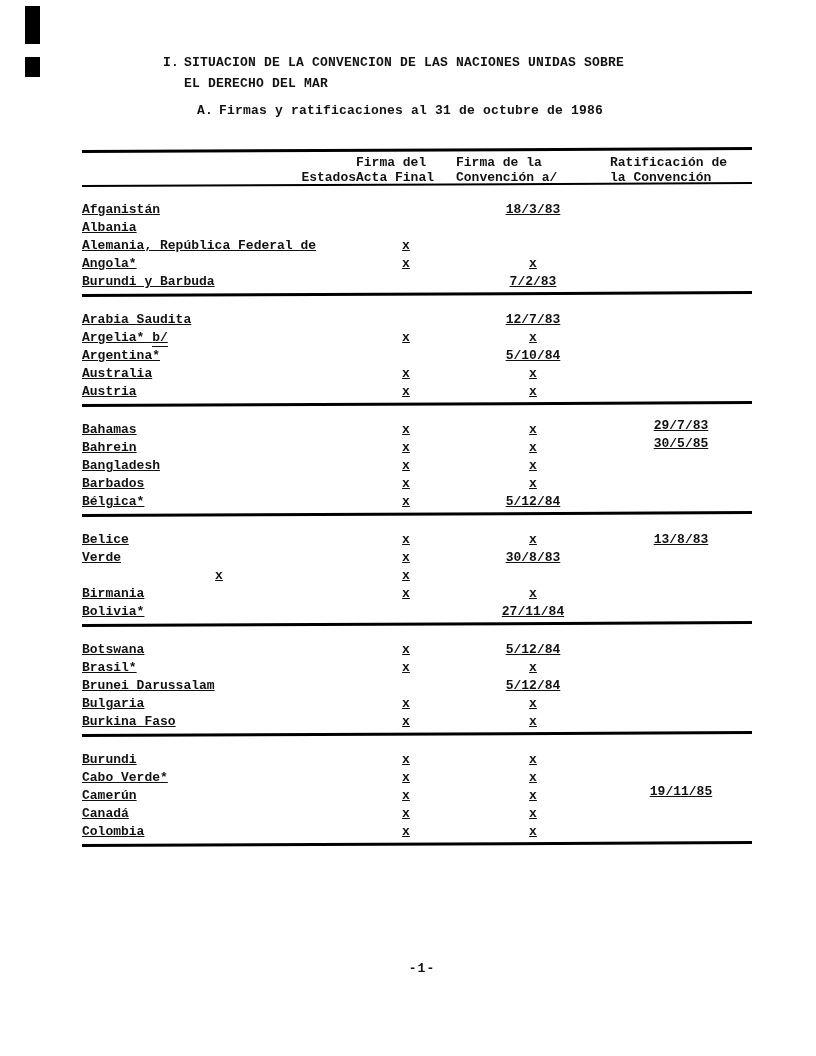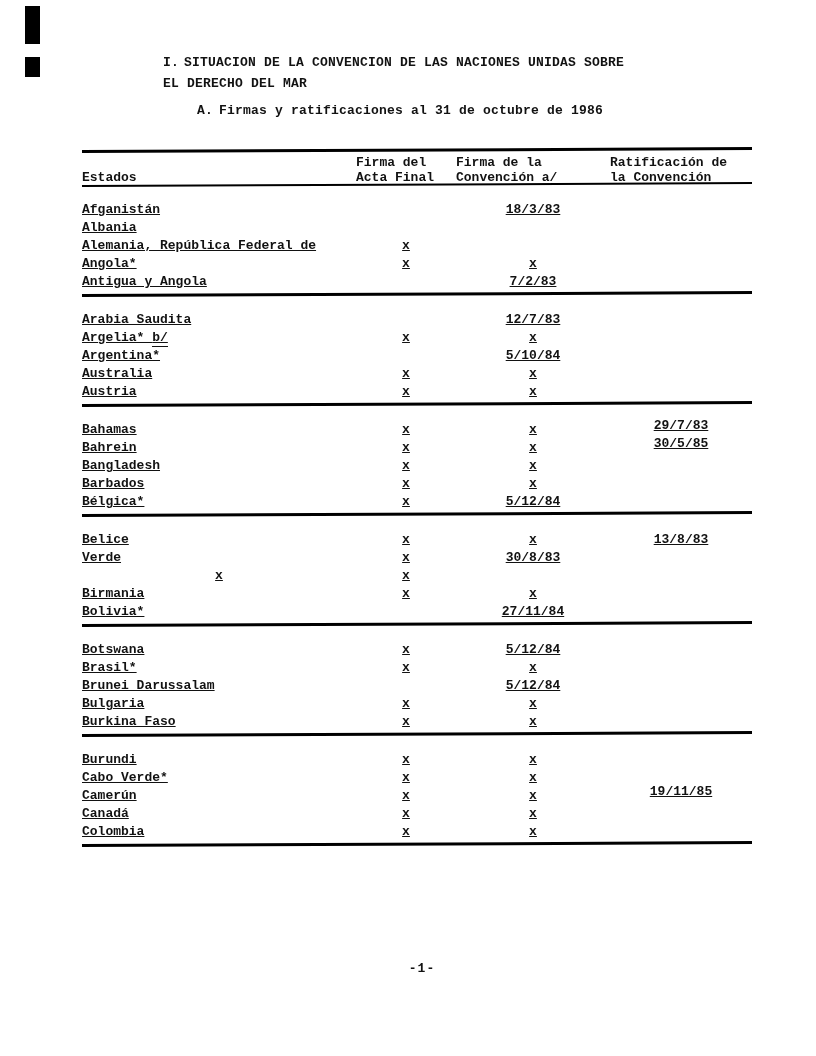--- a/index.html
+++ b/index.html
@@ -14,33 +14,33 @@
   .page { position:relative; width:816px; height:1056px; overflow:hidden; background:#fff; }
 
   
   .artifact-a { position:absolute; left:25px; top:6px;  width:15px; height:38px; background:#000; }
   .artifact-b { position:absolute; left:25px; top:57px; width:15px; height:20px; background:#000; }
 
   
   .heading { position:absolute; left:163px; top:52px; line-height:21px; letter-spacing:0.2px; }
   .heading .hrow { display:flex; }
   .h-label { width:21px; flex:0 0 21px; }
-  .h-cont  { }
+  .h-cont  { margin-left:21px; }
 
   .subheading { position:absolute; left:197px; top:103px; display:flex; line-height:16px; letter-spacing:0.2px; }
   .s-label { width:22px; flex:0 0 22px; }
   .s-text  { text-decoration-thickness:1.5px; text-underline-offset:3px; }
 
   
   .table { position:absolute; left:82px; top:150px; width:670px; }
   .rule  { height:3px; background:#000; transform:rotate(-0.25deg); transform-origin:0 50%; }
 
   .thead { display:grid; grid-template-columns:274px 100px 154px 142px; padding-top:2px; }
   .thead .hc { text-align:left; line-height:15px; }
-  .thead .hc.first { text-align:left; display:flex; flex-direction:column; justify-content:flex-end; }
+  .thead .hc.first { text-align:right; display:flex; flex-direction:column; justify-content:flex-end; }
 
   .group { padding:14px 0 3px;text-decoration:underline; }
   .trow  { display:grid; grid-template-columns:274px 100px 154px 142px; height:18px; line-height:18px; }
   .cell  { white-space:pre; }
   .cell.center { text-align:center; }
   .cell.raised { position:relative; top:-4px; }
   .uline { border-bottom:1.5px solid #121212; padding-bottom:1px; }
 
   .pageno { position:absolute; left:28px; right:0; top:961px; text-align:center; letter-spacing:1px; }
 </style>
@@ -108,21 +108,21 @@
             <div class="cell center"></div>
             <div class="cell center"></div>
           </div>
           <div class="trow">
             <div class="cell">Angola*</div>
             <div class="cell center">x</div>
             <div class="cell center">x</div>
             <div class="cell center"></div>
           </div>
           <div class="trow">
-            <div class="cell">Antigua y Angola</div>
+            <div class="cell">Burundi y Barbuda</div>
             <div class="cell center"></div>
             <div class="cell center">7/2/83</div>
             <div class="cell center"></div>
           </div>
         </div>
         <div class="rule"></div>
         <div class="group">
           <div class="trow">
             <div class="cell">Arabia Saudita</div>
             <div class="cell center"></div>

